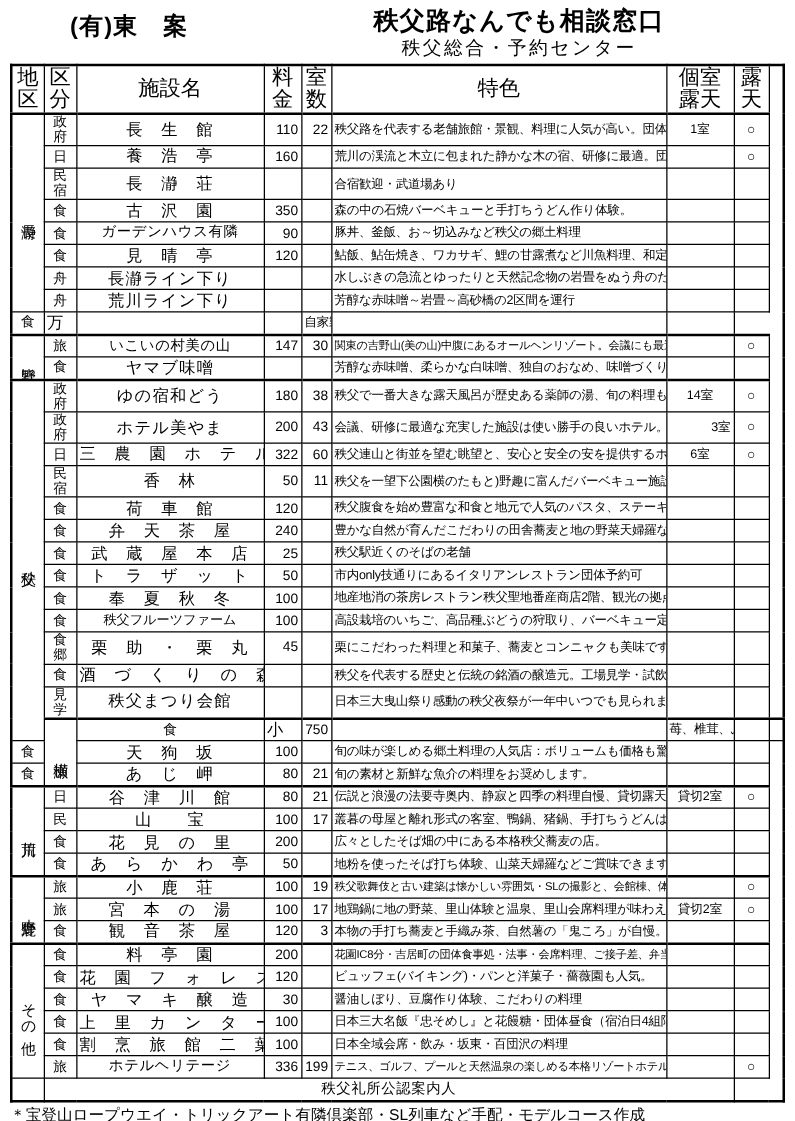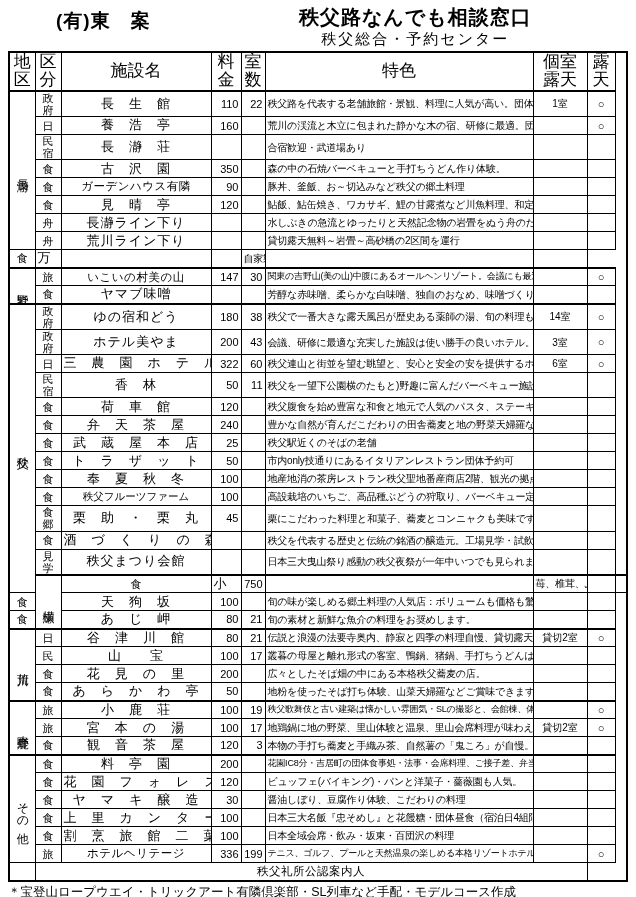--- a/index.html
+++ b/index.html
@@ -240,21 +240,21 @@
           <td class="num" style="text-align: right;"></td>
           <td class="feat-cell">水しぶきの急流とゆったりと天然記念物の岩畳をぬう舟のたび。</td>
           <td style="text-align: center; font-size: 10px;"></td>
           <td class="circ" style="text-align: center;"></td>
         </tr>
         <tr>
           <td class="type-cell">舟</td>
           <td class="name-cell">荒川ライン下り</td>
           <td class="num" style="text-align: right;"></td>
           <td class="num" style="text-align: right;"></td>
-          <td class="feat-cell">貸切露天無料～岩畳～高砂橋の2区間を運行</td>
+          <td class="feat-cell">芳醇な赤味噌～岩畳～高砂橋の2区間を運行</td>
           <td style="text-align: center; font-size: 10px;"></td>
           <td class="circ" style="text-align: center;"></td>
         </tr>
         <tr>
           <td class="type-cell">食</td>
           <td class="name-cell">万　寿　庵</td>
           <td class="num" style="text-align: right;"></td>
           <td class="num" style="text-align: right;"></td>
           <td class="feat-cell">自家製饅頭と豆の惣菜、化石なども種類が豊富。饅頭作り体験。</td>
           <td style="text-align: center; font-size: 10px;"></td>
@@ -288,21 +288,21 @@
           <td class="feat-cell">秩父で一番大きな露天風呂が歴史ある薬師の湯、旬の料理も人気。</td>
           <td style="text-align: center; font-size: 10px;">14室</td>
           <td class="circ" style="text-align: center;">○</td>
         </tr>
         <tr>
           <td class="type-cell">政府</td>
           <td class="name-cell">ホテル美やま</td>
           <td class="num" style="text-align: right;">200</td>
           <td class="num" style="text-align: right;">43</td>
           <td class="feat-cell">会議、研修に最適な充実した施設は使い勝手の良いホテル。</td>
-          <td style="text-align: center; font-size: 10px; margin-top: 18px;">3室</td>
+          <td style="text-align: right; font-size: 10px; margin-top: 18px;">3室</td>
           <td class="circ" style="text-align: center;">○</td>
         </tr>
         <tr>
           <td class="type-cell">日</td>
           <td class="name-cell">三　農　園　ホ　テ　ル</td>
           <td class="num" style="text-align: right;">322</td>
           <td class="num" style="text-align: right;">60</td>
           <td class="feat-cell">秩父連山と街並を望む眺望と、安心と安全の安を提供するホテル。</td>
           <td style="text-align: center; font-size: 10px;">6室</td>
           <td class="circ" style="text-align: center;">○</td>

